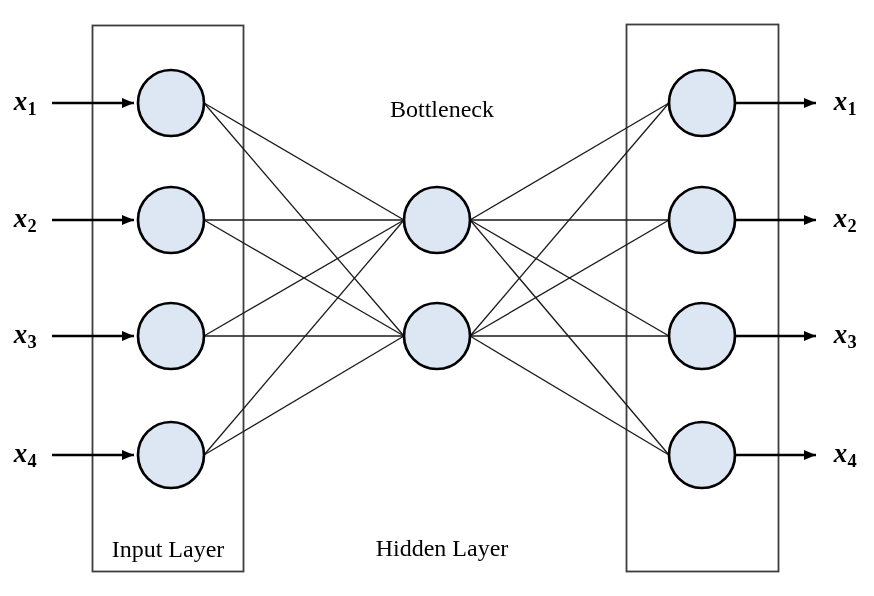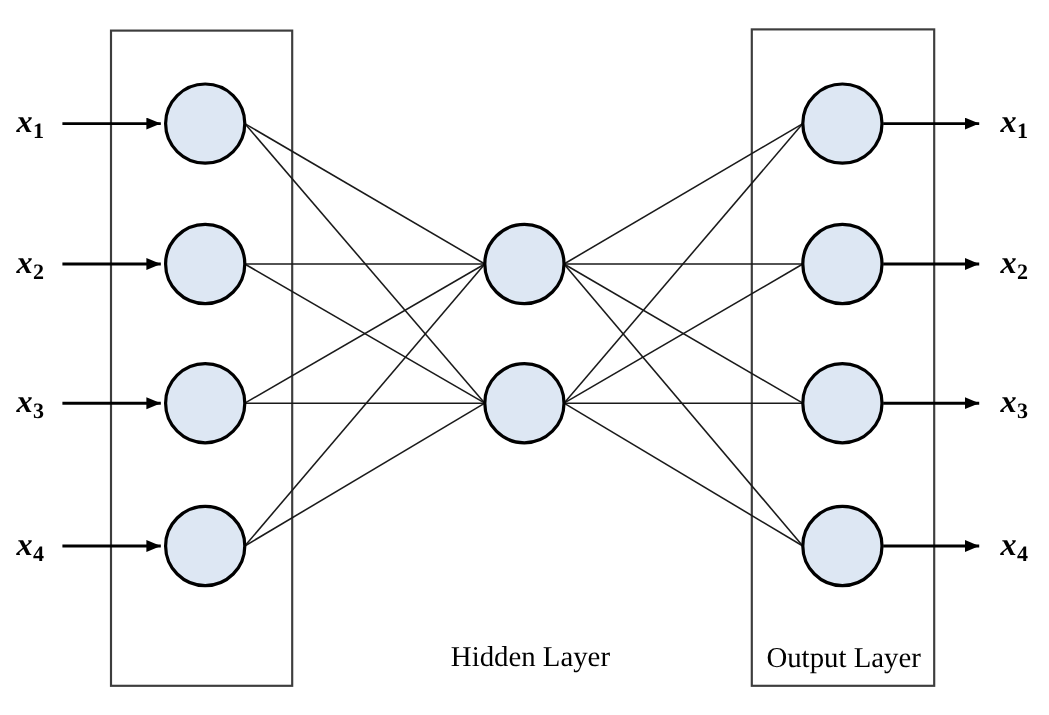--- a/index.html
+++ b/index.html
@@ -103,23 +103,24 @@
     </g>
 
     <g stroke="#000000" stroke-width="2.7">
       <circle cx="702" cy="103" r="33" fill="#dde7f3"></circle>
       <circle cx="702" cy="220" r="33" fill="#dde7f3"></circle>
       <circle cx="702" cy="336" r="33" fill="#dde7f3"></circle>
       <circle cx="702" cy="455" r="33" fill="#dde7f3"></circle>
     </g>
   </svg>
 
+  <div class="lbl" style="left:442px;top:109px;">Bottleneck</div>
 
+  <div class="lbl" style="left:168px;top:549px;">Input Layer</div>
   <div class="lbl" style="left:442px;top:548px;text-align:center;">Hidden Layer</div>
-  <div class="lbl" style="left:703px;top:549px;">Output Layer</div>
 
   <div class="xlabel" style="left:25px;top:103px;"><span>x</span><sub>1</sub></div>
   <div class="xlabel" style="left:25px;top:220px;"><span>x</span><sub>2</sub></div>
   <div class="xlabel" style="left:25px;top:336px;"><span>x</span><sub>3</sub></div>
   <div class="xlabel" style="left:25px;top:455px;"><span>x</span><sub>4</sub></div>
 
   <div class="xlabel" style="left:845px;top:103px;"><span>x</span><sub>1</sub></div>
   <div class="xlabel" style="left:845px;top:220px;"><span>x</span><sub>2</sub></div>
   <div class="xlabel" style="left:845px;top:336px;"><span>x</span><sub>3</sub></div>
   <div class="xlabel" style="left:845px;top:455px;"><span>x</span><sub>4</sub></div>

